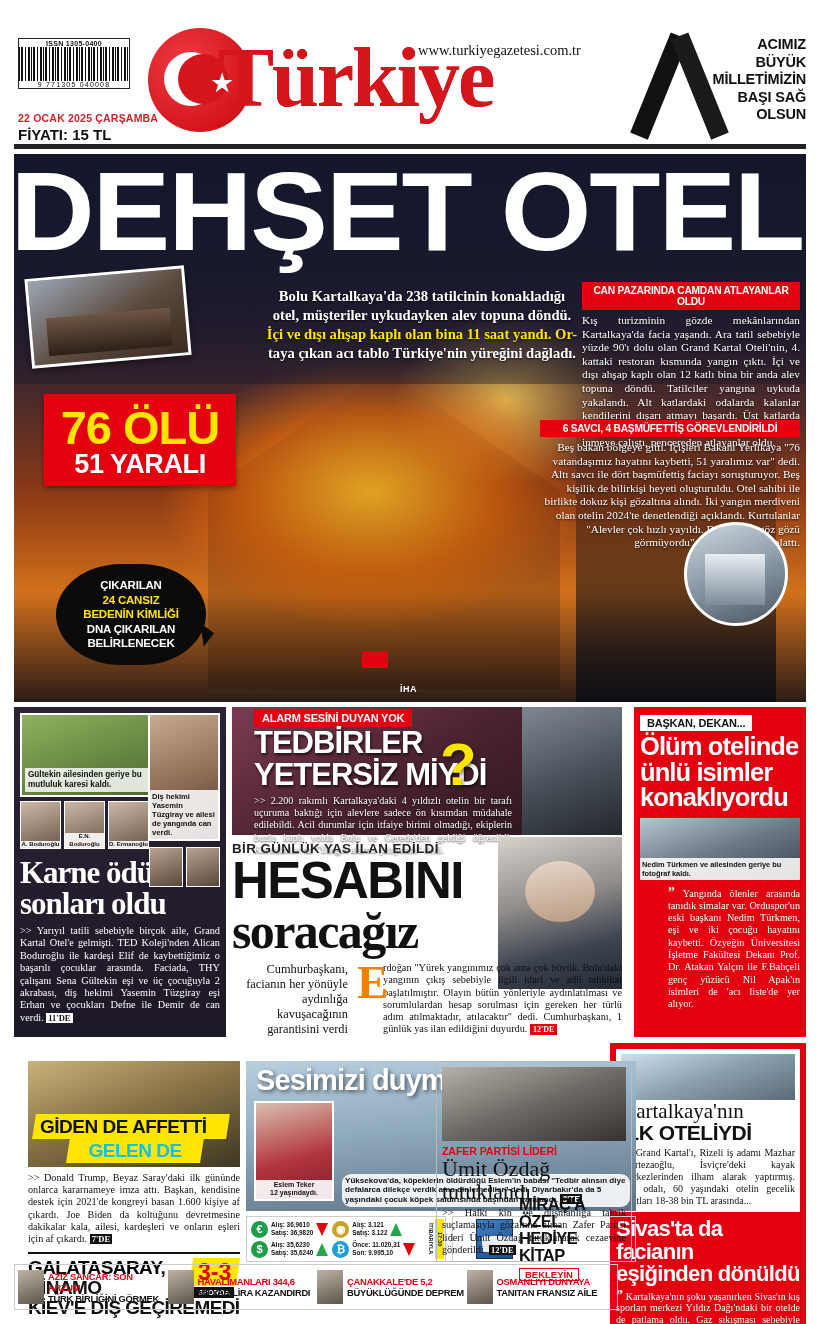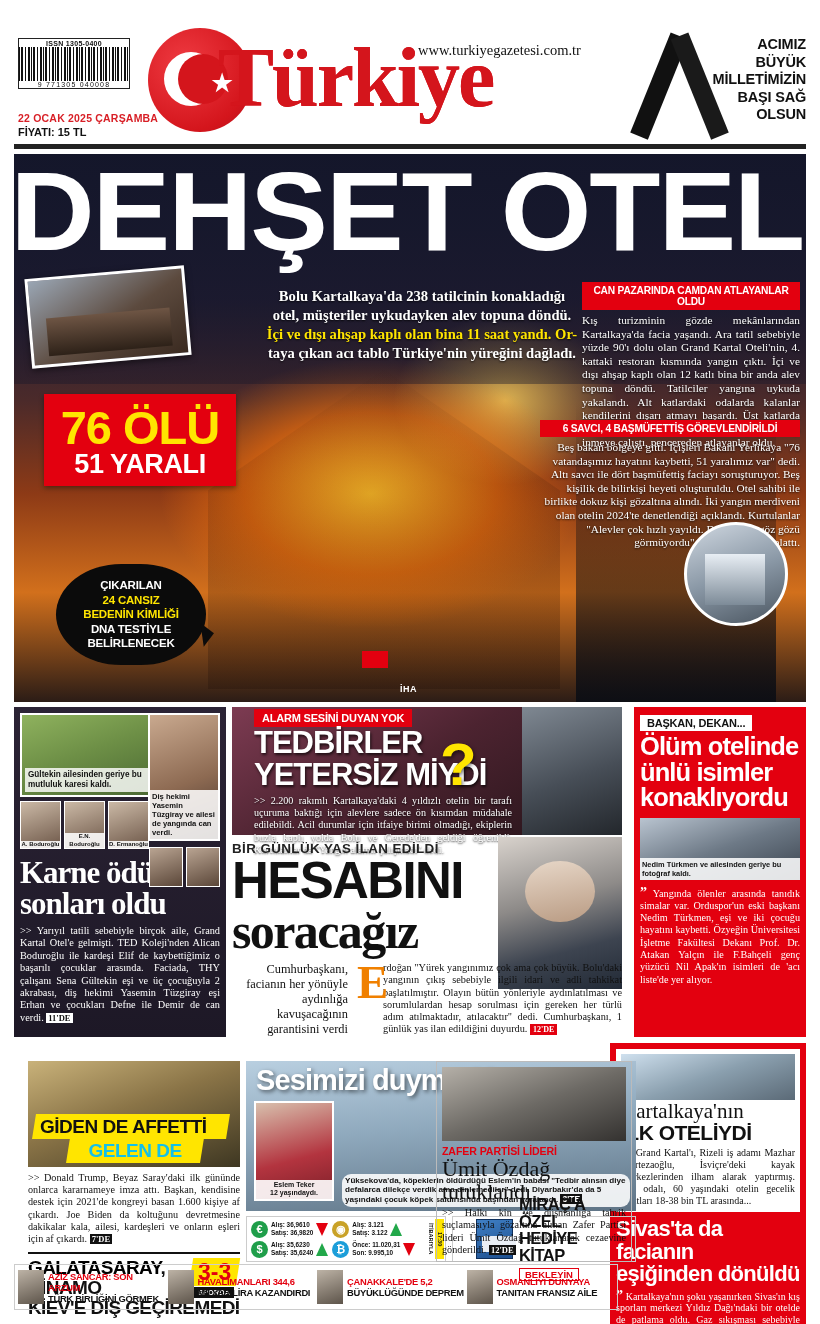--- a/index.html
+++ b/index.html
@@ -16,21 +16,21 @@
   .barcode-wrap { position:absolute; left:18px; top:38px; width:112px; }
   .issn { font-size:7px; letter-spacing:.3px; color:#111; text-align:center;
           border:1px solid #222; border-bottom:none; padding:1px 0 0; font-weight:600;}
   .barcode { height:34px; width:112px;
     background:repeating-linear-gradient(90deg,#111 0 1px,#fff 1px 2px,#111 2px 4px,#fff 4px 6px,#111 6px 7px,#fff 7px 9px,#111 9px 11px,#fff 11px 12px);
     border-left:1px solid #222;border-right:1px solid #222;}
   .barcode-num { font-size:7px; text-align:center; letter-spacing:1.2px; color:#111;
     border:1px solid #222; border-top:none; }
   .dateline { position:absolute; left:18px; top:112px; }
   .dateline .d1 { color:#d81f26; font-weight:bold; font-size:10.5px; letter-spacing:.2px; }
-  .dateline .d2 { color:#111; font-weight:bold; font-size:11px; margin-top:2px;}
+  .dateline .d2 { color:#111; font-weight:bold; font-size:15px; margin-top:2px;}
 
   .logo-block { position:absolute; left:140px; top:22px; width:500px; height:115px; }
   .flag-circle {
     position:absolute; left:8px; top:6px; width:104px; height:104px; border-radius:50%;
     background:radial-gradient(circle at 35% 35%,#ef3b42,#d4151c 70%,#b3101a);
     overflow:hidden;
   }
   .flag-circle:before{ 
     content:""; position:absolute; left:16px; top:24px; width:54px;height:54px;border-radius:50%;
     background:#fff;
@@ -182,21 +182,21 @@
     padding:6px; }
   .mr-kicker { display:inline-block; background:#fff; color:#111; font-weight:bold; font-size:11px;
     padding:2px 7px; letter-spacing:-.2px; }
   .mr-h { margin-top:3px; font-weight:bold; color:#fff; font-size:25.5px; line-height:25.5px;
     letter-spacing:-.9px; }
   .mr-photo { margin-top:7px; height:62px; background:linear-gradient(160deg,#b9c4d0,#6d7986 50%,#3a434e);
     position:relative; }
   .mr-photo .cap { position:absolute; left:0; right:0; bottom:0; background:rgba(255,255,255,.86);
     font-size:7.4px; line-height:9px; font-weight:600; color:#111; padding:2px; }
   .mr-body { margin-top:7px; font-family:"Liberation Serif", serif; font-size:10.2px; line-height:12.3px;
-    color:#fff; text-align:justify; }
+    color:#fff; text-align:justify;margin-left:28px; }
   .qq { font-weight:bold; font-size:14px; }
 
   
   .bot { position:relative; margin:6px 14px 0; height:200px; }
   .bot-left { position:absolute; left:0; top:0; width:212px; }
   .trump-ph { height:106px; background:linear-gradient(160deg,#c9b27a,#8a7447 45%,#3e3722); position:relative; }
   .yellow-bar { position:absolute; left:6px; bottom:28px; right:12px; background:#ffe500;
     transform:skewX(-9deg); padding:2px 6px; }
   .yellow-bar span { display:block; transform:skewX(9deg); font-weight:bold; font-size:19px;
     line-height:21px; color:#111; letter-spacing:-.5px; }
@@ -337,21 +337,21 @@
 
     <div class="toll">
       <div class="dead">76 ÖLÜ</div>
       <div class="hurt">51 YARALI</div>
     </div>
 
     <div class="bubble">
       <div class="w">ÇIKARILAN</div>
       <div class="y">24 CANSIZ</div>
       <div class="y">BEDENİN KİMLİĞİ</div>
-      <div class="w">DNA TESTİYLE</div>
+      <div class="w">DNA ÇIKARILAN</div>
       <div class="w">BELİRLENECEK</div>
     </div>
 
     <div class="side-col">
       <div class="side-kicker">CAN PAZARINDA CAMDAN ATLAYANLAR OLDU</div>
       <div class="side-body">Kış turizminin gözde mekânlarından Kartalkaya'da facia yaşandı. Ara tatil sebebiyle yüzde 90'ı dolu olan Grand Kartal Oteli'nin, 4. kattaki restoran kısmında yangın çıktı. İçi ve dışı ahşap kaplı olan 12 katlı bina bir anda alev topuna döndü. Tatilciler yangına uykuda yakalandı. Alt katlardaki odalarda kalanlar kendilerini dışarı atmayı başardı. Üst katlarda can pazarı yaşandı. İnsanlar çarşaf sarkıtıp inmeye çalıştı, pencereden atlayanlar oldu.</div>
     </div>
     <div class="side-col2">
       <div class="side-kicker">6 SAVCI, 4 BAŞMÜFETTİŞ GÖREVLENDİRİLDİ</div>
       <div class="side-body">Beş bakan bölgeye gitti. İçişleri Bakanı Yerlikaya "76 vatandaşımız hayatını kaybetti, 51 yaralımız var" dedi. Altı savcı ile dört başmüfettiş faciayı soruşturuyor. Beş kişilik de bilirkişi heyeti oluşturuldu. Otel sahibi ile birlikte dokuz kişi gözaltına alındı. İki yangın merdiveni olan otelin 2024'te denetlendiği açıklandı. Kurtulanlar "Alevler çok hızlı yayıldı. Dumandan göz gözü görmüyordu" diyerek dehşeti anlattı.</div>

